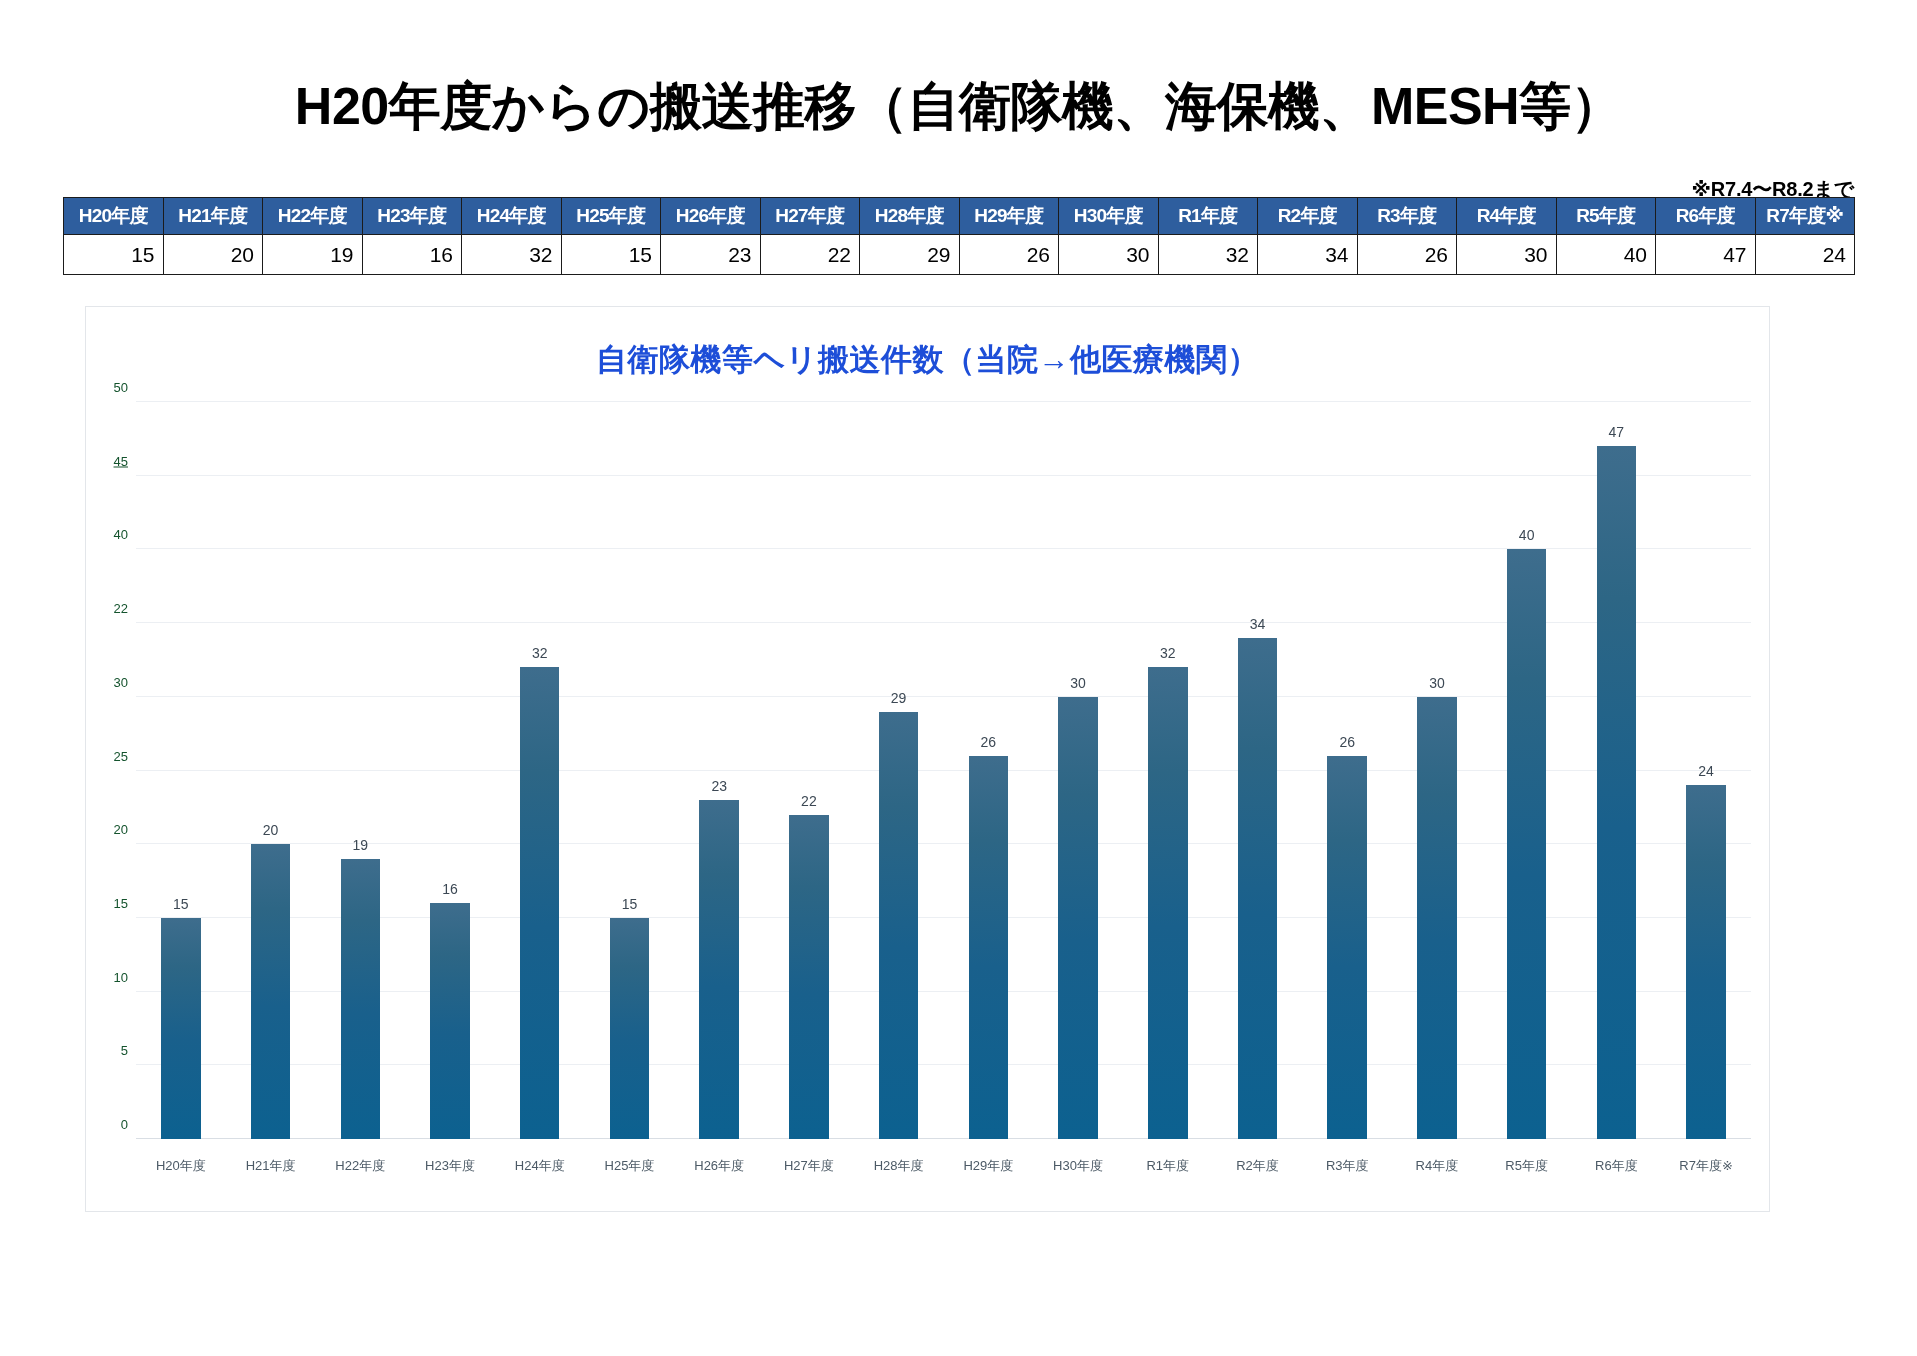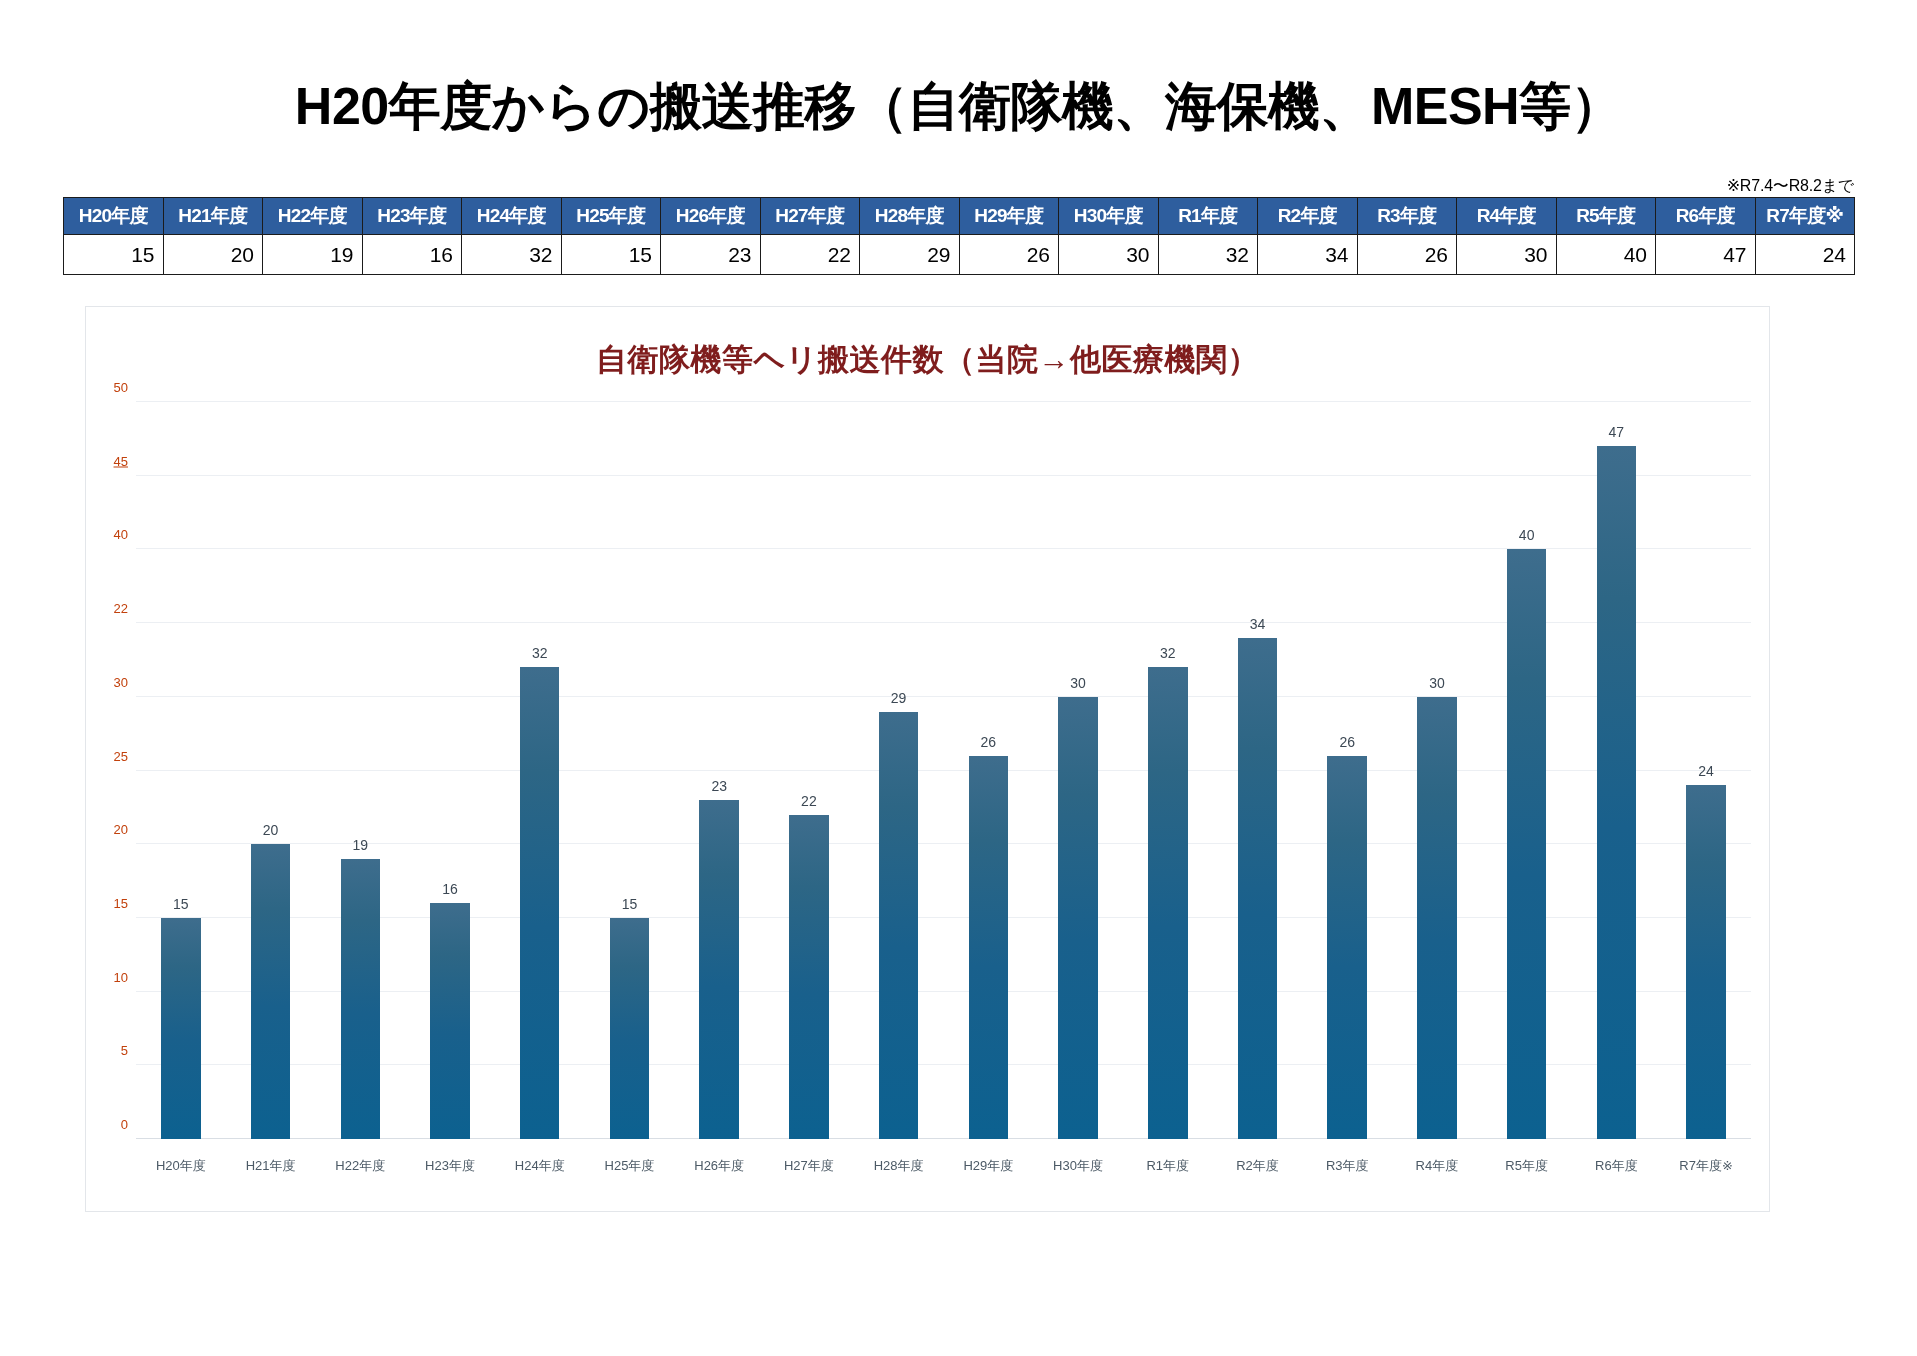--- a/index.html
+++ b/index.html
@@ -29,24 +29,25 @@
     letter-spacing: -0.5px;
     white-space: nowrap;
     line-height: 1.1;
   }
 
   
   .table-note {
     position: absolute;
     right: 63px;
     top: 176px;
-    font-size: 16px;
+    font-size: 20px;
     color: #000000;
     white-space: nowrap;
     letter-spacing: -0.2px;
+    font-weight: bold;
   }
 
   
   .data-table-wrap {
     position: absolute;
     left: 63px; top: 197px;
     width: 1792px;
   }
   table.data-table {
     border-collapse: collapse;
@@ -85,21 +86,21 @@
     background: #ffffff;
     border: 1px solid #e3e6ea;
   }
   .chart-title {
     position: absolute;
     left: 0; top: 32px;
     width: 100%;
     text-align: center;
     font-size: 31px;
     font-weight: bold;
-    color: #7f1d1d;
+    color: #1d4ed8;
     white-space: nowrap;
     letter-spacing: 0.5px;
   }
 
   
   .plot {
     position: absolute;
     left: 50px;
     top: 95px;
     right: 18px;
@@ -116,21 +117,21 @@
     left: 0; right: 0;
     height: 1px;
     background: #eceff3;
   }
   .grid-line.zero { background: #d9dee4; }
   .y-label {
     position: absolute;
     right: calc(100% + 8px);
     transform: translateY(-50%);
     font-size: 13px;
-    color: #c2410c;
+    color: #14532d;
     white-space: nowrap;
     text-align: right;
   }
 
   
   .bars-layer {
     position: absolute;
     left: 0; right: 0; top: 0; bottom: 0;
     display: flex;
     align-items: flex-end;

